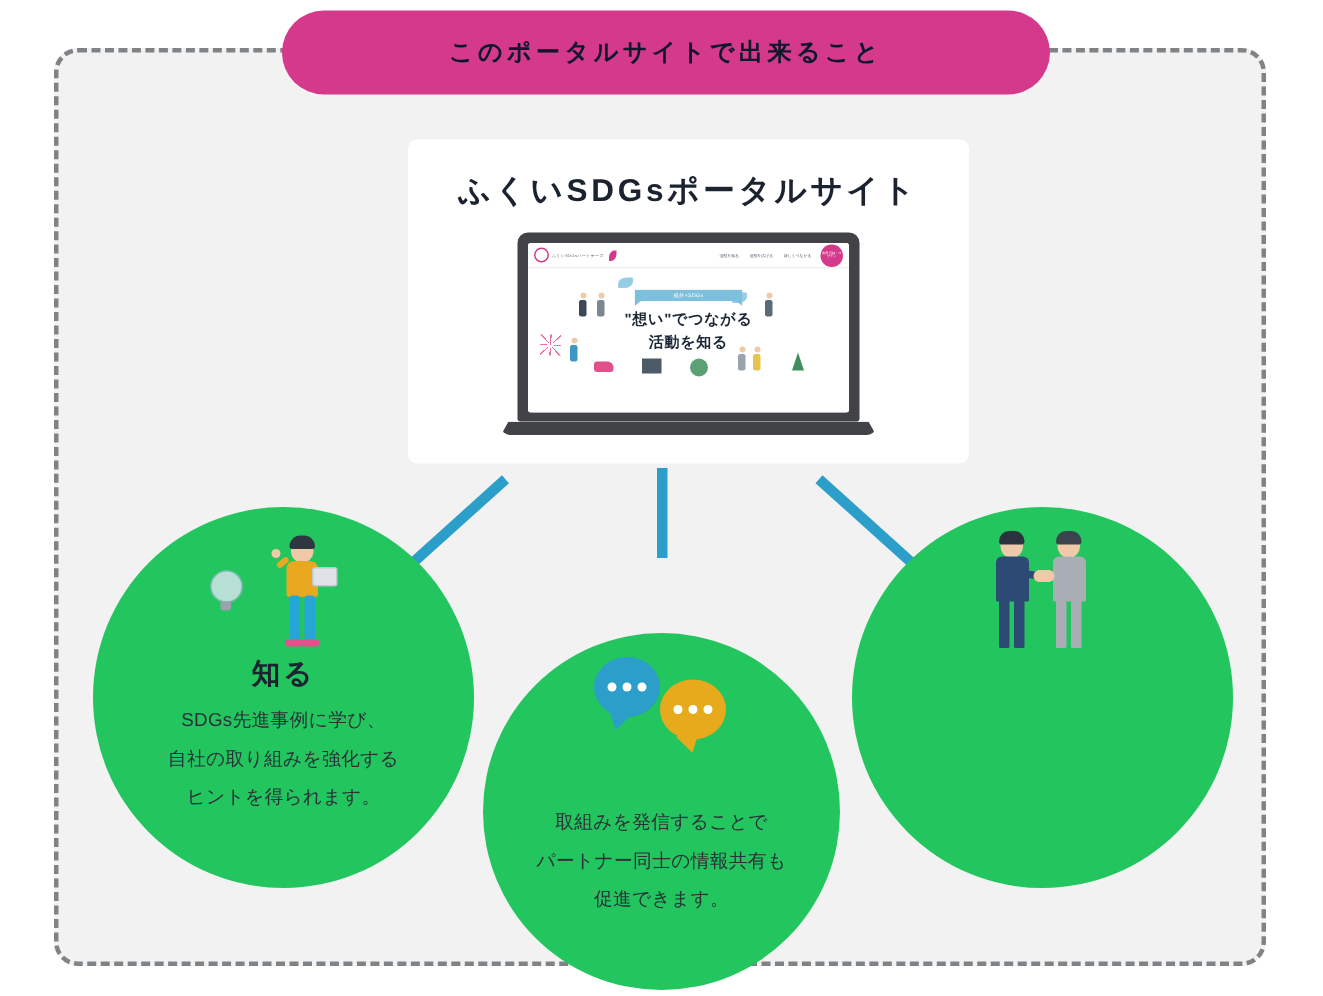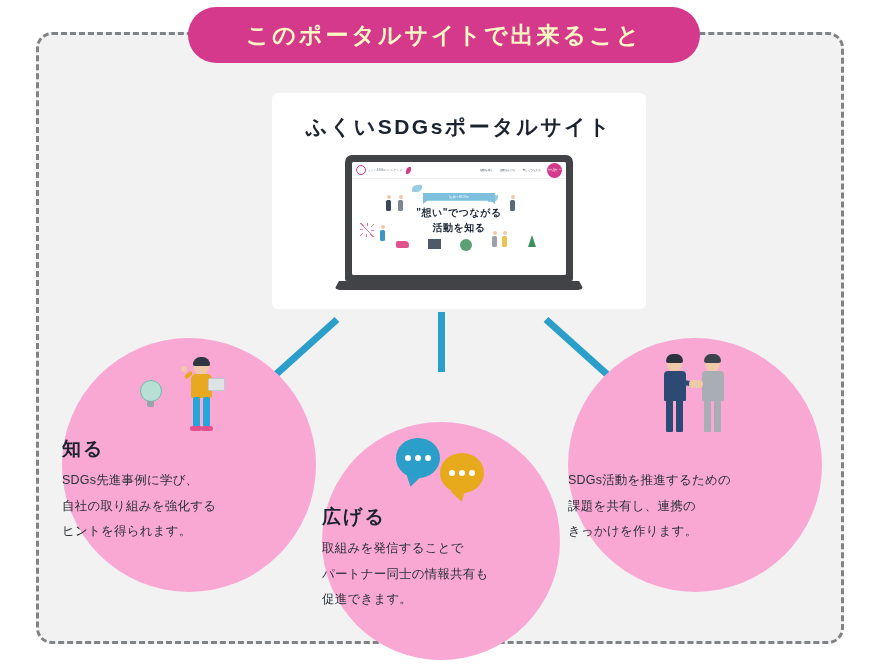--- a/index.html
+++ b/index.html
@@ -40,22 +40,22 @@
     width: 512px;
     height: 56px;
     background: #d4398b;
     border-radius: 28px;
     display: flex;
     align-items: center;
     justify-content: center;
     z-index: 20;
   }
   .title-pill .title-text {
-    color: #fef9c3;
-    font-size: 23px;
+    color: #0f172a;
+    font-size: 16px;
     font-weight: bold;
     letter-spacing: 3px;
     white-space: nowrap;
   }
 
   
   .main-card {
     position: absolute;
     left: 272px;
     top: 93px;
@@ -282,23 +282,24 @@
     top: 316px;
     width: 90px;
     height: 7px;
     transform-origin: left center;
     transform: rotate(42deg);
   }
 
   
   .circle {
     position: absolute;
-    background: #f9a8d4;
+    background: #22c55e;
     border-radius: 50%;
     z-index: 8;
+    text-align: center;
   }
   .circle-know   { left: 62px;  top: 338px; width: 254px; height: 254px; }
   .circle-spread { left: 322px; top: 422px; width: 238px; height: 238px; }
   .circle-connect{ left: 568px; top: 338px; width: 254px; height: 254px; }
 
   .circle .icon-slot {
     position: absolute;
     left: 0;
     width: 100%;
     display: flex;
@@ -539,21 +540,20 @@
             <span class="dot"></span>
             <span class="dot"></span>
         </div>
         <div class="bubble bubble-gold">
           <span class="dot"></span>
             <span class="dot"></span>
             <span class="dot"></span>
         </div>
       </div>
     </div>
-    <div class="c-title">広げる</div>
     <div class="c-desc">取組みを発信することで
 パートナー同士の情報共有も
 促進できます。</div>
   </div>
 
   <div class="circle circle-connect">
     <div class="icon-slot">
       <div class="ill-connect">
         <div class="bizA">
           <div class="biz-head"></div>
@@ -573,18 +573,15 @@
           <div class="biz-shirt"></div>
           <div class="biz-torso gray"></div>
           <div class="biz-arm"></div>
           <div class="biz-legs gray">
               <div class="lg l"></div>
               <div class="lg r"></div>
             </div>
         </div>
       </div>
     </div>
-    <div class="c-desc">SDGs活動を推進するための
-課題を共有し、連携の
-きっかけを作ります。</div>
   </div>
 
 </div>
 
 </body></html>

